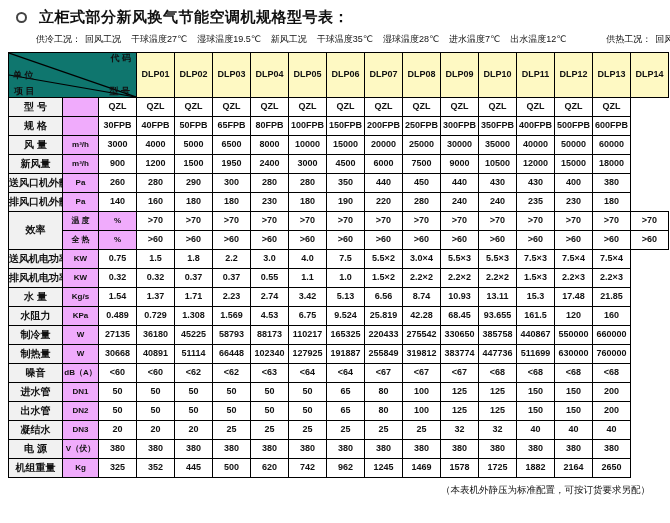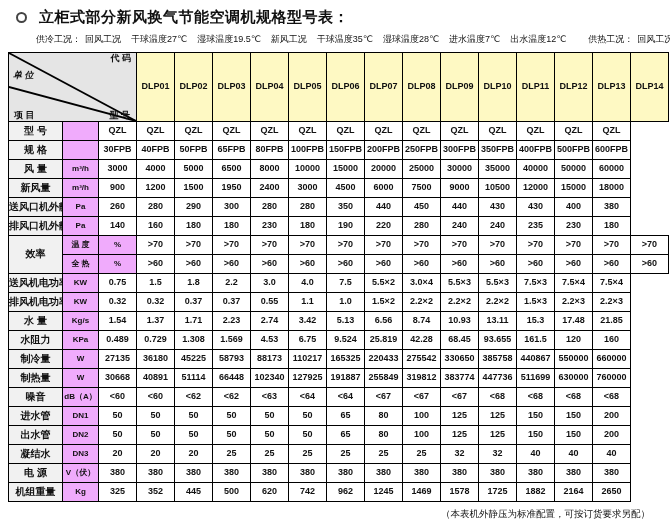--- a/index.html
+++ b/index.html
@@ -9,21 +9,21 @@
     font-family:"Liberation Sans","DejaVu Sans",sans-serif;
     color:#111;
     overflow:hidden;
   }
   .page{position:relative;width:670px;height:523px;box-sizing:border-box;padding:0 8px;}
 
   .title-row{display:flex;align-items:center;gap:12px;padding:8px 0 2px 8px;}
   .title-bullet{width:11px;height:11px;border-radius:50%;border:2px solid #444;box-sizing:border-box;flex:none;}
   .title-text{font-size:15px;font-weight:bold;letter-spacing:0.5px;}
 
-  .cond{margin:4px 0 6px 0;display:flex;gap:12px;padding-left:28px;font-size:9px;line-height:1.45;}
+  .cond{margin:4px 0 6px 0;display:flex;gap:30px;padding-left:28px;font-size:9px;line-height:1.45;}
   .cond-block{display:flex;gap:4px;}
   .cond-label{white-space:nowrap;}
   .cond-lines{display:flex;flex-direction:row;justify-content:space-between;}
   .cond-line{white-space:nowrap;}
   .cond-line span{margin-right:10px;}
 
   table{border-collapse:collapse;width:654px;table-layout:fixed;margin:0 auto;}
   td,th{
     border:1px solid #000;
     font-size:9px;
@@ -31,25 +31,25 @@
     padding:0;
     height:18px;
     line-height:1.05;
     font-weight:bold;
     overflow:hidden;
     white-space:nowrap;
   }
   .hdr{background:#fef9c3;}
   td.lbl{background:#f1f1f1;font-size:10px;}
   td.unit{background:#f0abfc;font-size:8px;}
-  .corner{position:relative;background:#e5e5e5;padding:16px;height:36px;}
+  .corner{position:relative;background:#0f766e;padding:4px;height:36px;}
   .corner .diag{position:absolute;left:0;top:0;width:100%;height:100%;}
   .corner .code{position:absolute;right:5px;top:1px;font-size:9px;}
   .corner .item{position:absolute;left:5px;bottom:1px;font-size:9px;}
-  .corner .unit2{position:absolute;left:4px;top:18px;font-size:9px;font-style:italic;}
+  .corner .unit2{position:absolute;left:4px;top:18px;font-size:9px;}
   .corner .model{position:absolute;right:6px;bottom:1px;font-size:9px;}
 
   .footer{font-size:9.5px;text-align:right;padding:6px 12px 0 0;}
 </style>
 </head>
 <body>
 
 <div class="page">
 
   <div class="title-row">

